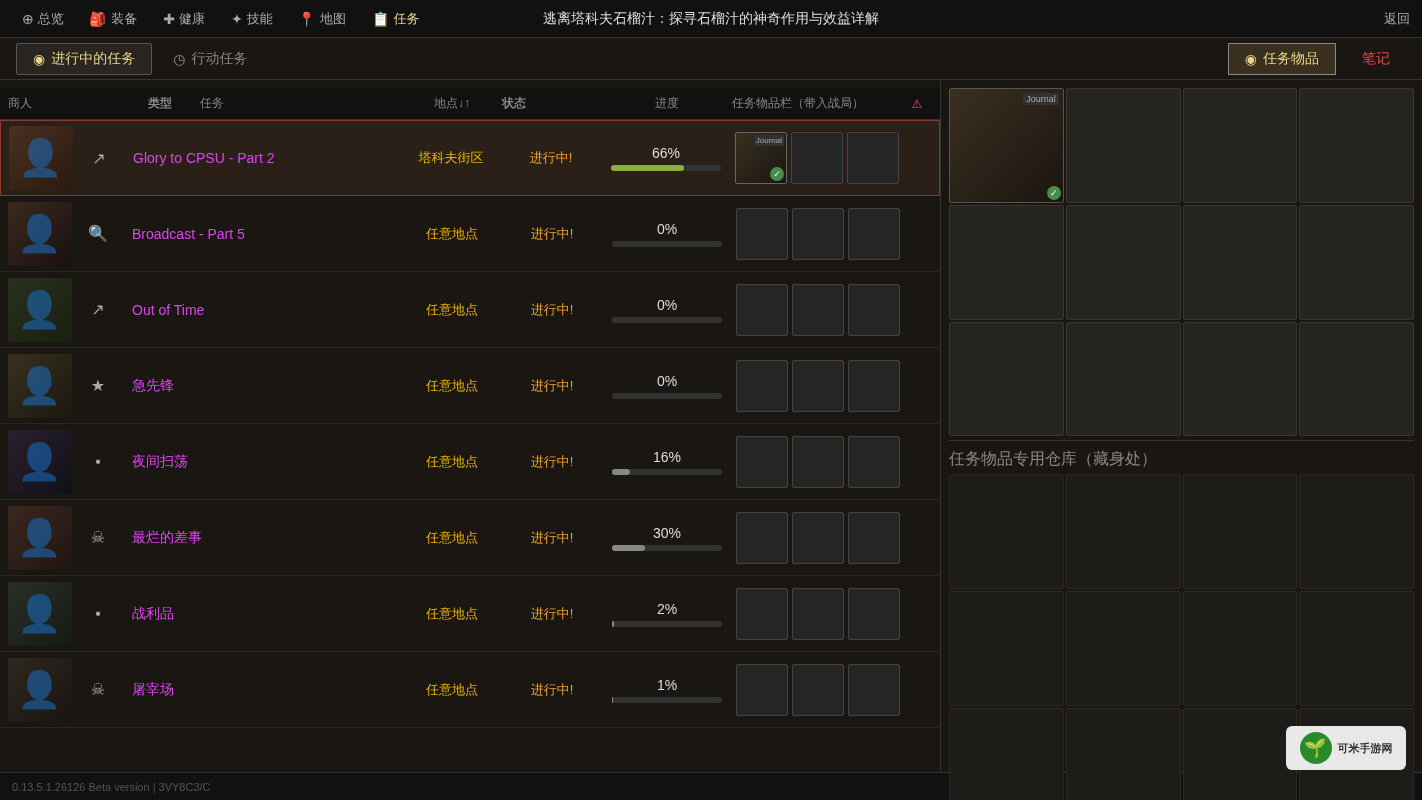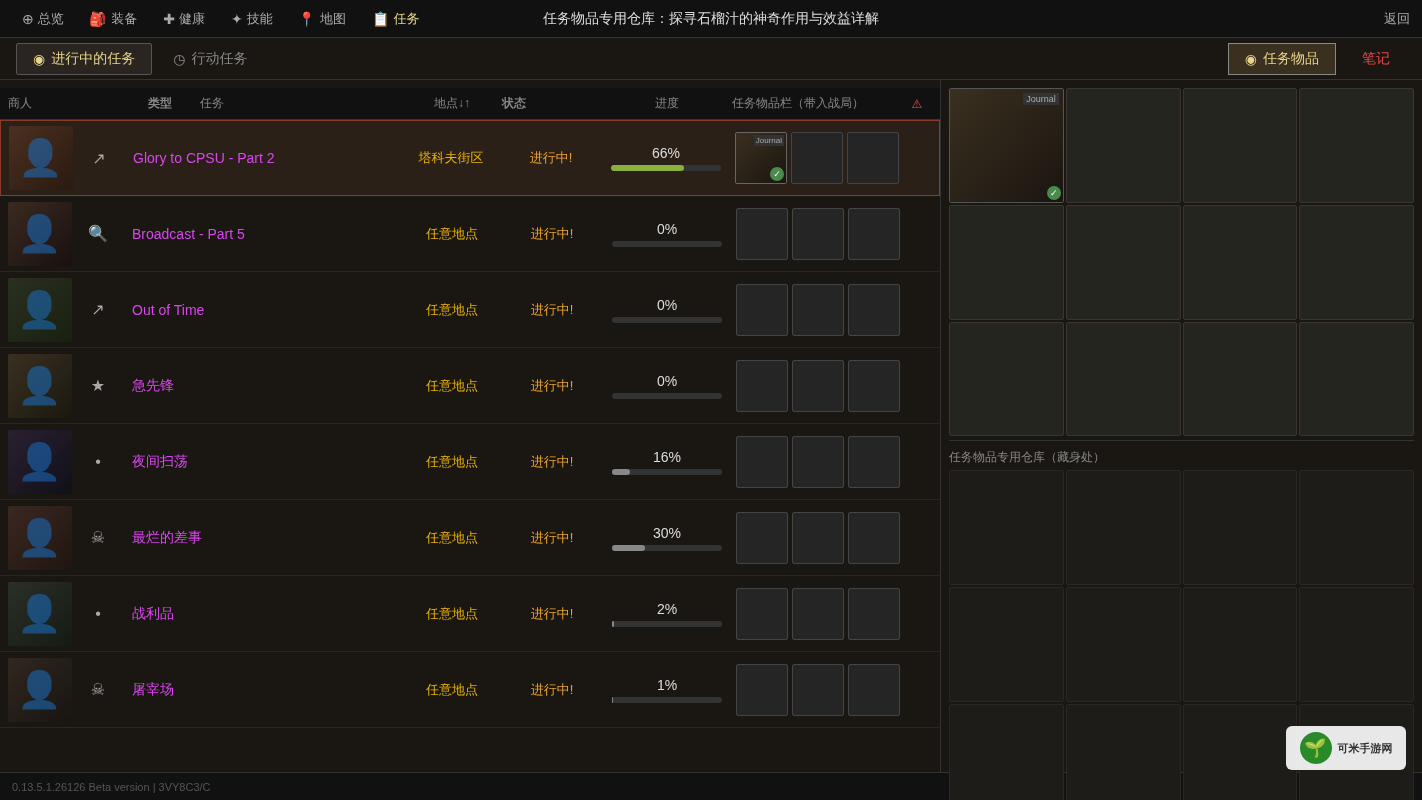--- a/index.html
+++ b/index.html
@@ -341,21 +341,21 @@
       background: #4a8a4a;
       border-radius: 50%;
       display: flex;
       align-items: center;
       justify-content: center;
       font-size: 9px;
       color: #fff;
     }
 
     .items-storage-label {
-      font-size: 12px;
+      font-size: 16px;
       color: #888;
       padding: 8px 0 4px 0;
       border-top: 1px solid #333;
       margin-top: 4px;
     }
     .storage-grid {
       display: grid;
       grid-template-columns: repeat(4, 1fr);
       gap: 2px;
     }
@@ -437,21 +437,21 @@
   </div>
   <div class="nav-item">
     <span class="icon">📍</span>
     <span>地图</span>
   </div>
   <div class="nav-item active">
     <span class="icon">📋</span>
     <span>任务</span>
   </div>
   <div class="nav-title">
-    <span>任务物品专用仓库：探寻石榴汁的神奇作用与效益详解</span>
+    <span>逃离塔科夫石榴汁：探寻石榴汁的神奇作用与效益详解</span>
   </div>
   <div class="nav-back">
     <span>返回</span>
   </div>
 </div>
 
 <div class="tab-bar">
   <div class="tab-left">
     <div class="tab-btn active">
       <span>◉</span>

